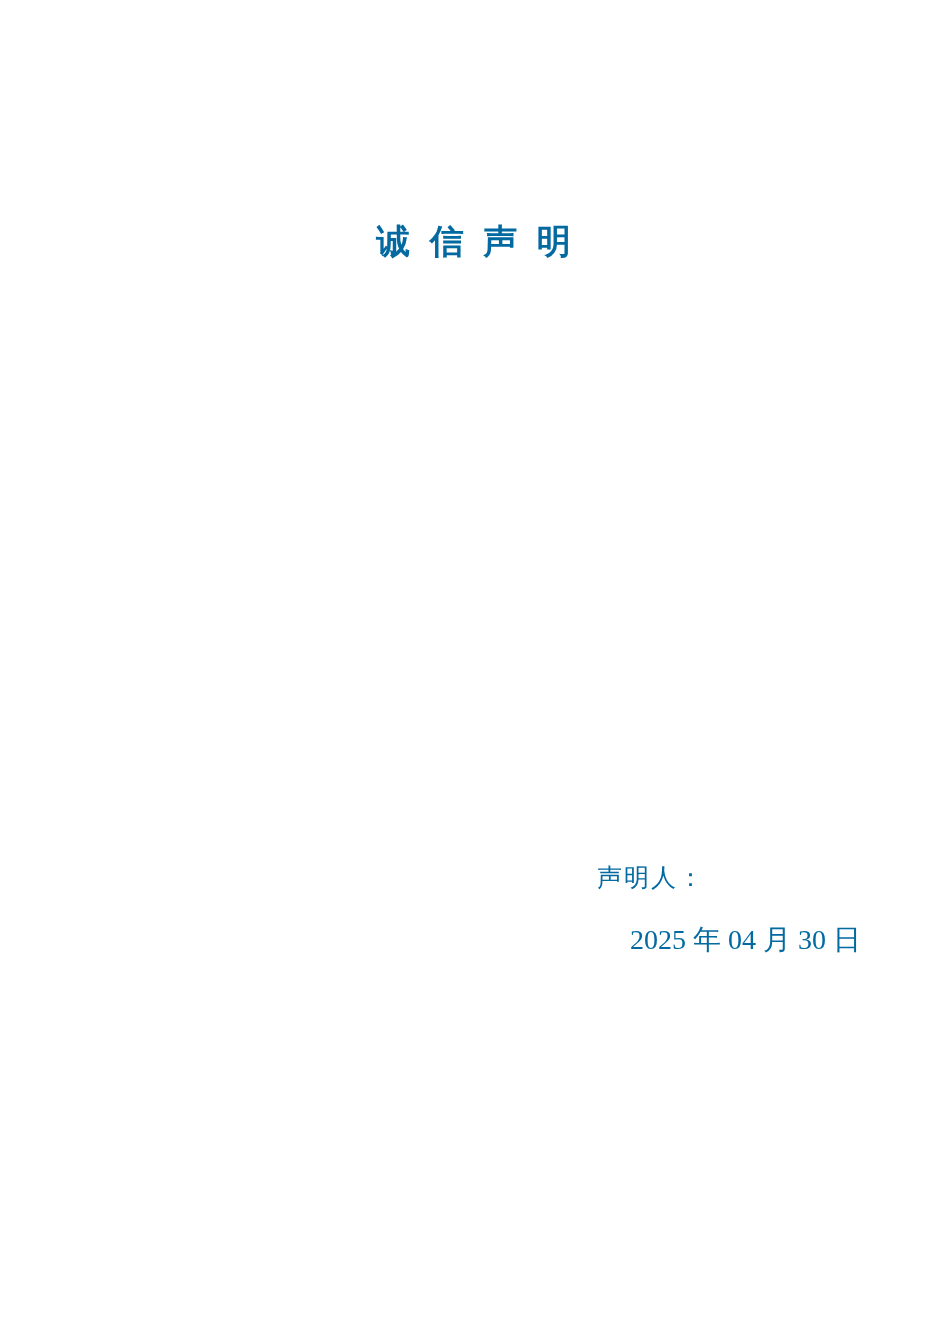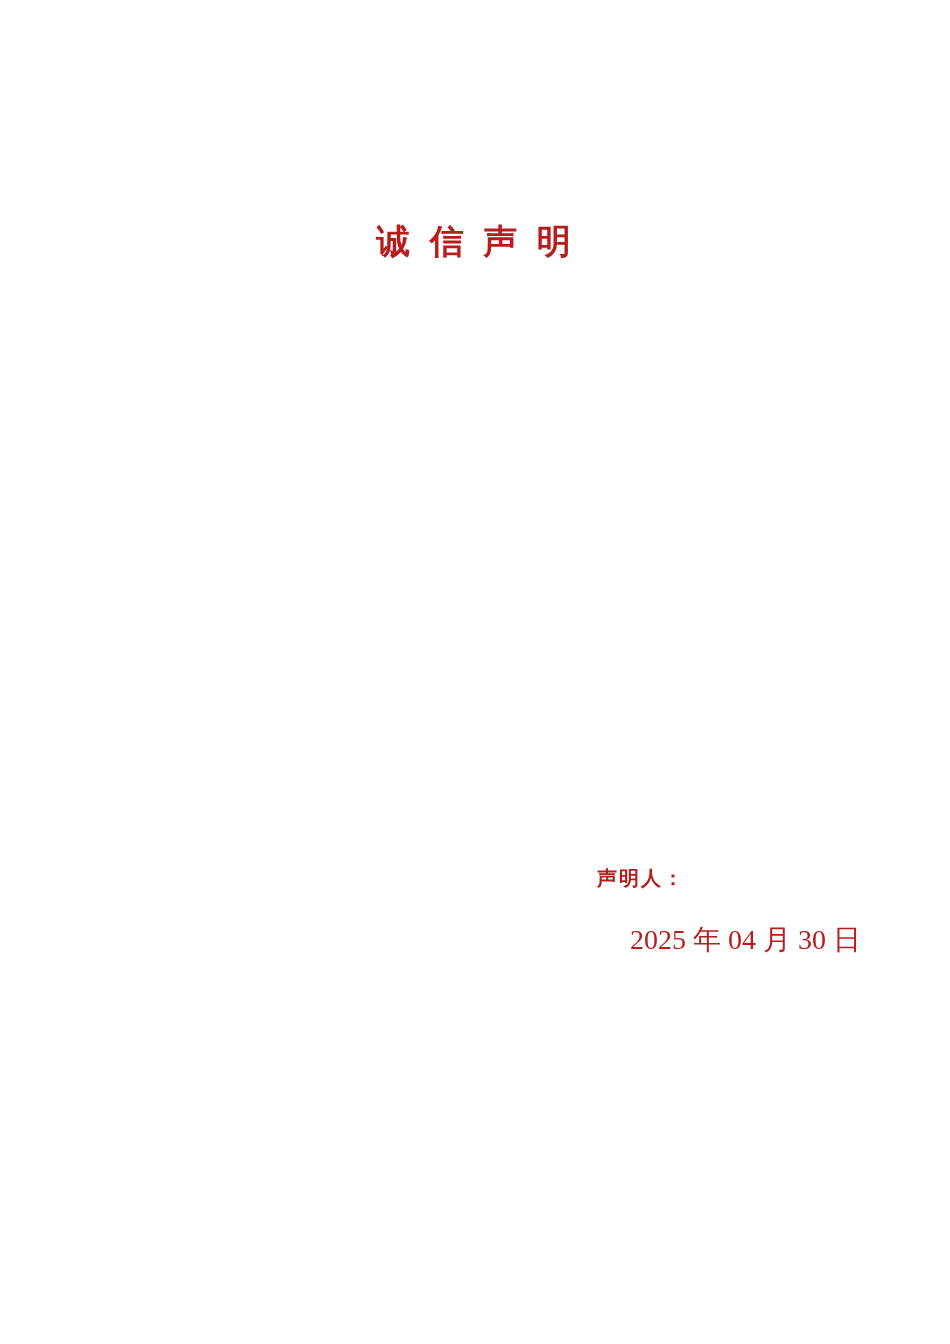--- a/index.html
+++ b/index.html
@@ -7,21 +7,21 @@
     padding: 0;
     background: #ffffff;
   }
   .page {
     position: relative;
     width: 950px;
     height: 1344px;
     background: #ffffff;
     overflow: hidden;
     font-family: "Liberation Serif", "DejaVu Serif", serif;
-    color: #b91c1c;
+    color: #0369a1;
   }
   .doc-title {
     position: absolute;
     top: 219px;
     left: 0;
     width: 100%;
     margin: 0;
     text-align: center;
     font-size: 34px;
     font-weight: 700;
@@ -40,22 +40,22 @@
   .line {
     white-space: pre;
   }
   .line.indent {
     text-indent: 39px;
   }
   .signature {
     position: absolute;
     left: 597px;
     top: 862px;
-    font-size: 20px;
-    font-weight: 700;
+    font-size: 25px;
+    font-weight: 400;
     letter-spacing: 2px;
     line-height: 32px;
     white-space: pre;
   }
   .date {
     position: absolute;
     left: 630px;
     top: 923px;
     font-size: 28px;
     line-height: 34px;

